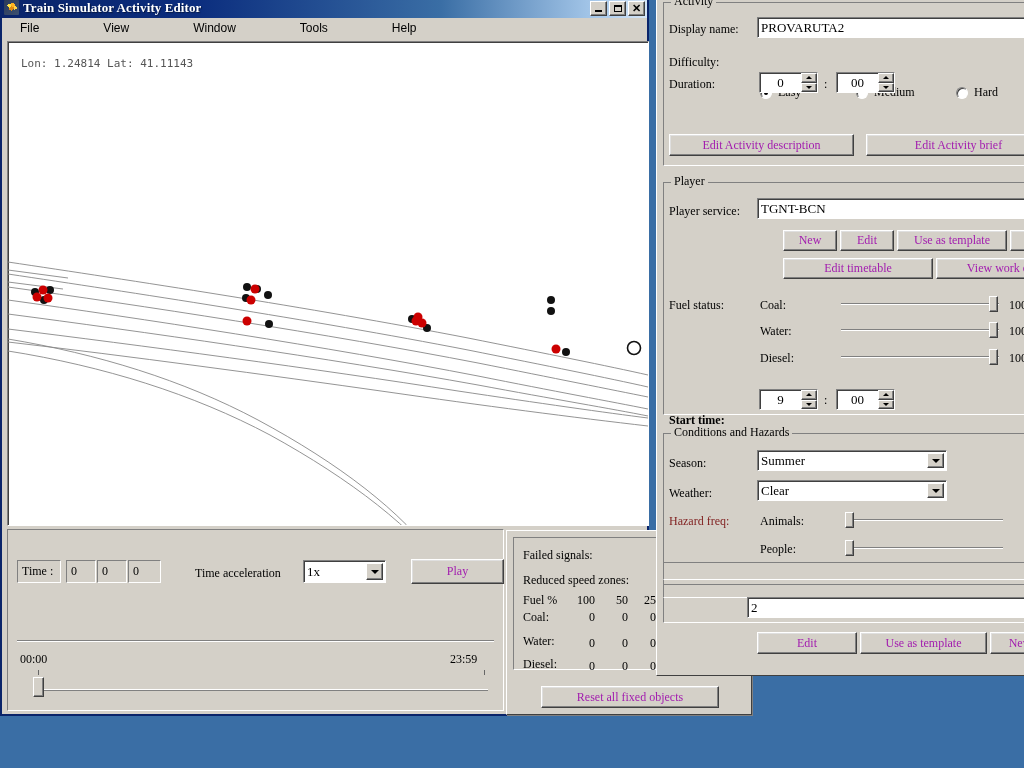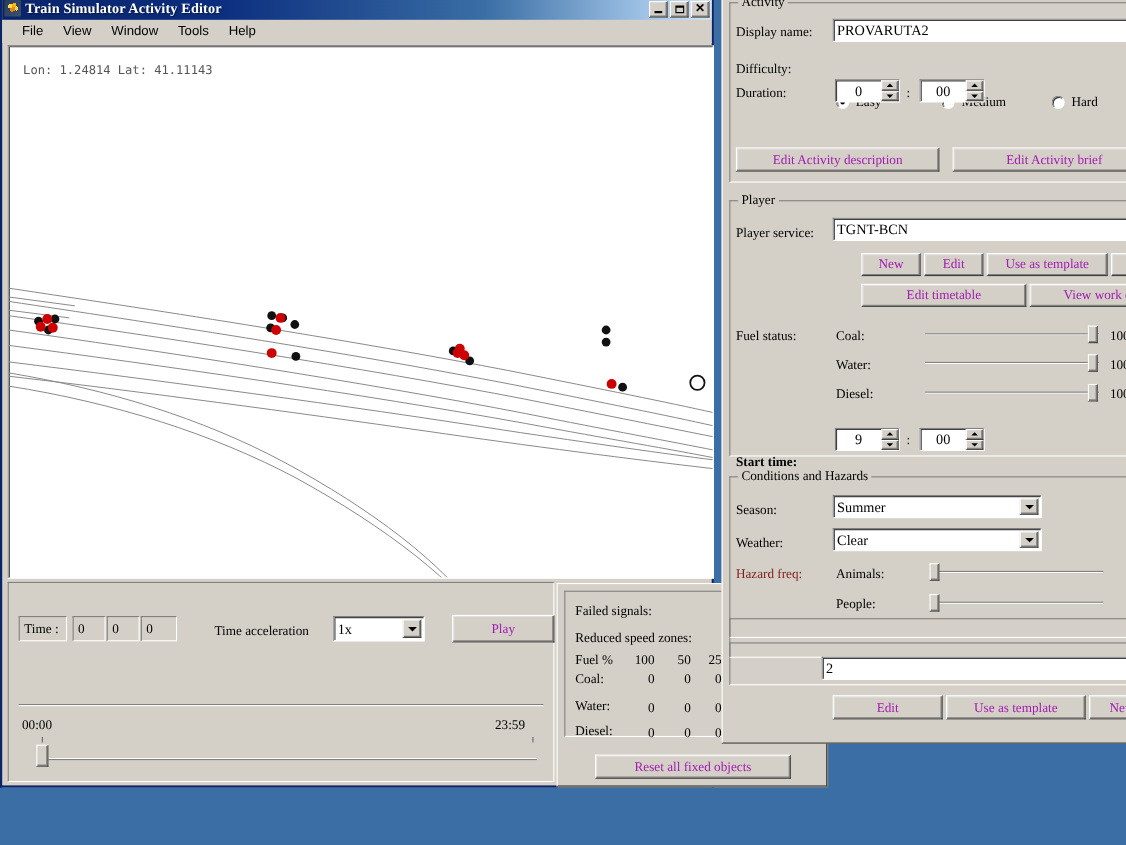--- a/index.html
+++ b/index.html
@@ -106,20 +106,21 @@
   .tb-btn .glyph-min { width: 7px; height: 2px; background: #000; margin-top: 5px; }
   .tb-btn .glyph-max { width: 8px; height: 7px; border: 1px solid #000; border-top-width: 2px; }
   .tb-btn .glyph-close { font-weight: bold; font-size: 11px; }
 
   #menubar {
     height: 21px;
     display: flex; align-items: center;
     padding-left: 9px;
     border-bottom: 1px solid #d4d0c8;
     background: #d4d0c8;
+    gap: 46px;
   }
   #menubar .menu-item {
     padding: 2px 9px;
     font-family: "Liberation Sans", sans-serif;
     font-size: 12px;
     color: #000;
     cursor: default;
   }
 
   

